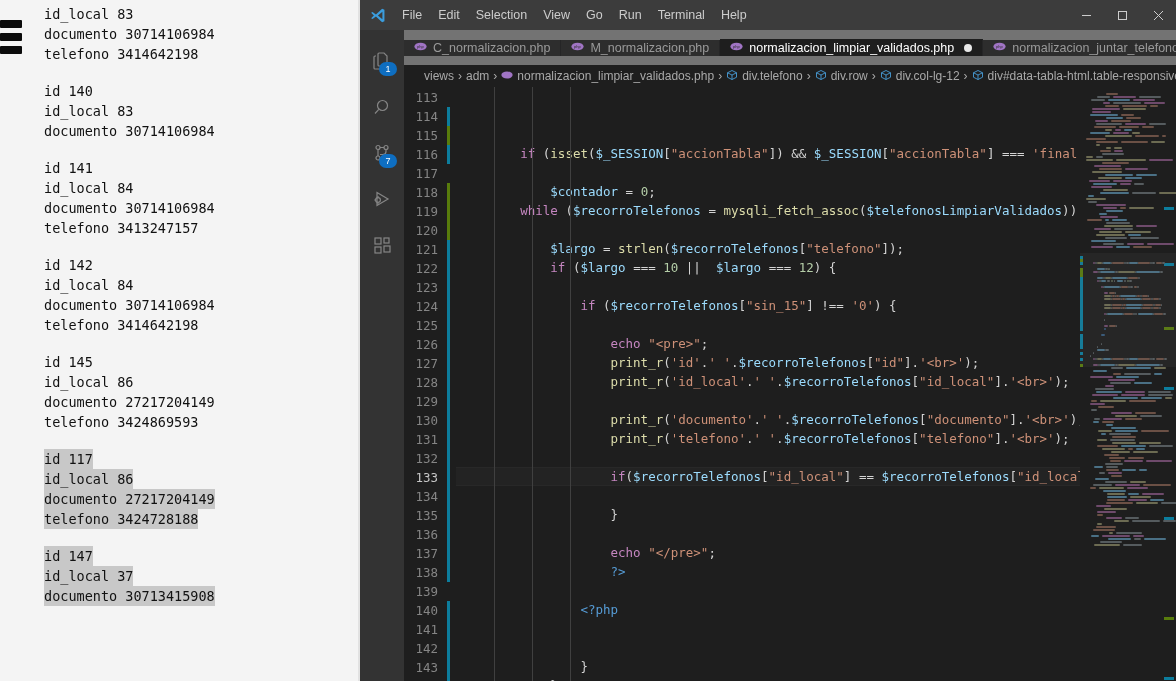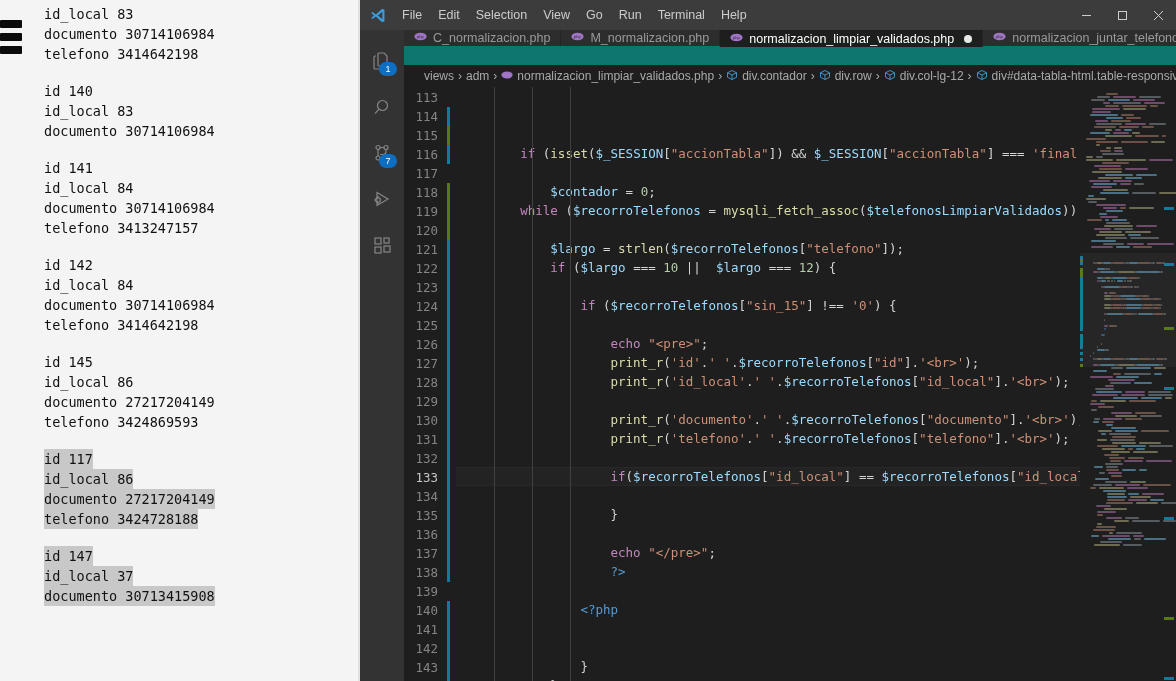--- a/index.html
+++ b/index.html
@@ -37,21 +37,21 @@
   
   .vsc-body{display:flex;height:651px;}
   .activitybar{width:44px;background:#333333;display:flex;flex-direction:column;align-items:center;padding-top:8px;}
   .act{width:44px;height:46px;display:flex;align-items:center;justify-content:center;position:relative;color:#868686;}
   .badge{position:absolute;right:7px;bottom:8px;min-width:14px;height:14px;border-radius:7px;background:#0e6ec1;
          color:#fff;font-size:9px;line-height:14px;text-align:center;padding:0 2px;font-family:"Liberation Sans",sans-serif;}
 
   .editorarea{flex:1;display:flex;flex-direction:column;min-width:0;}
 
   
-  .tabsrow{height:35px;background:#0f766e;display:flex;align-items:flex-start;position:relative;}
+  .tabsrow{height:35px;background:#737373;display:flex;align-items:center;position:relative;}
   .tab{display:flex;align-items:center;gap:6px;padding:0 10px;font-size:12.5px;color:#9a9a9a;background:#2d2d2d;
        border-right:1px solid #252526;max-width:250px;white-space:nowrap;}
   .tab.active{background:#1e1e1e;color:#ffffff;border-top:1px solid #1e1e1e;}
   .tab .php-ico{color:#a074c4;font-size:12px;}
   .tab .dot{width:8px;height:8px;border-radius:4px;background:#e8e8e8;display:inline-block;margin-left:4px;}
 
   
   .breadcrumbs{height:22px;background:#1e1e1e;display:flex;align-items:center;padding-left:20px;gap:4px;
                font-size:12px;color:#a9a9a9;white-space:nowrap;overflow:hidden;}
   .bc{display:flex;align-items:center;gap:4px;}
@@ -267,21 +267,21 @@
                   <ellipse cx="8" cy="8" rx="7.5" ry="4.6" fill="#a074c4"></ellipse>
                 </svg></span>
               <span>normalizacion_limpiar_validados.php</span>
             </span>
             <span class="sep">›</span>
             <span class="bc">
               <span class="cube"><svg width="12" height="12" viewBox="0 0 16 16" fill="none" stroke="#4ba7e8" stroke-width="1.1">
                   <path d="M8 2 14 5v6l-6 3-6-3V5z"></path>
                   <path d="M2 5l6 3 6-3M8 8v6"></path>
                 </svg></span>
-              <span>div.contador</span>
+              <span>div.telefono</span>
             </span>
             <span class="sep">›</span>
             <span class="bc">
               <span class="cube"><svg width="12" height="12" viewBox="0 0 16 16" fill="none" stroke="#4ba7e8" stroke-width="1.1">
                   <path d="M8 2 14 5v6l-6 3-6-3V5z"></path>
                   <path d="M2 5l6 3 6-3M8 8v6"></path>
                 </svg></span>
               <span>div.row</span>
             </span>
             <span class="sep">›</span>

